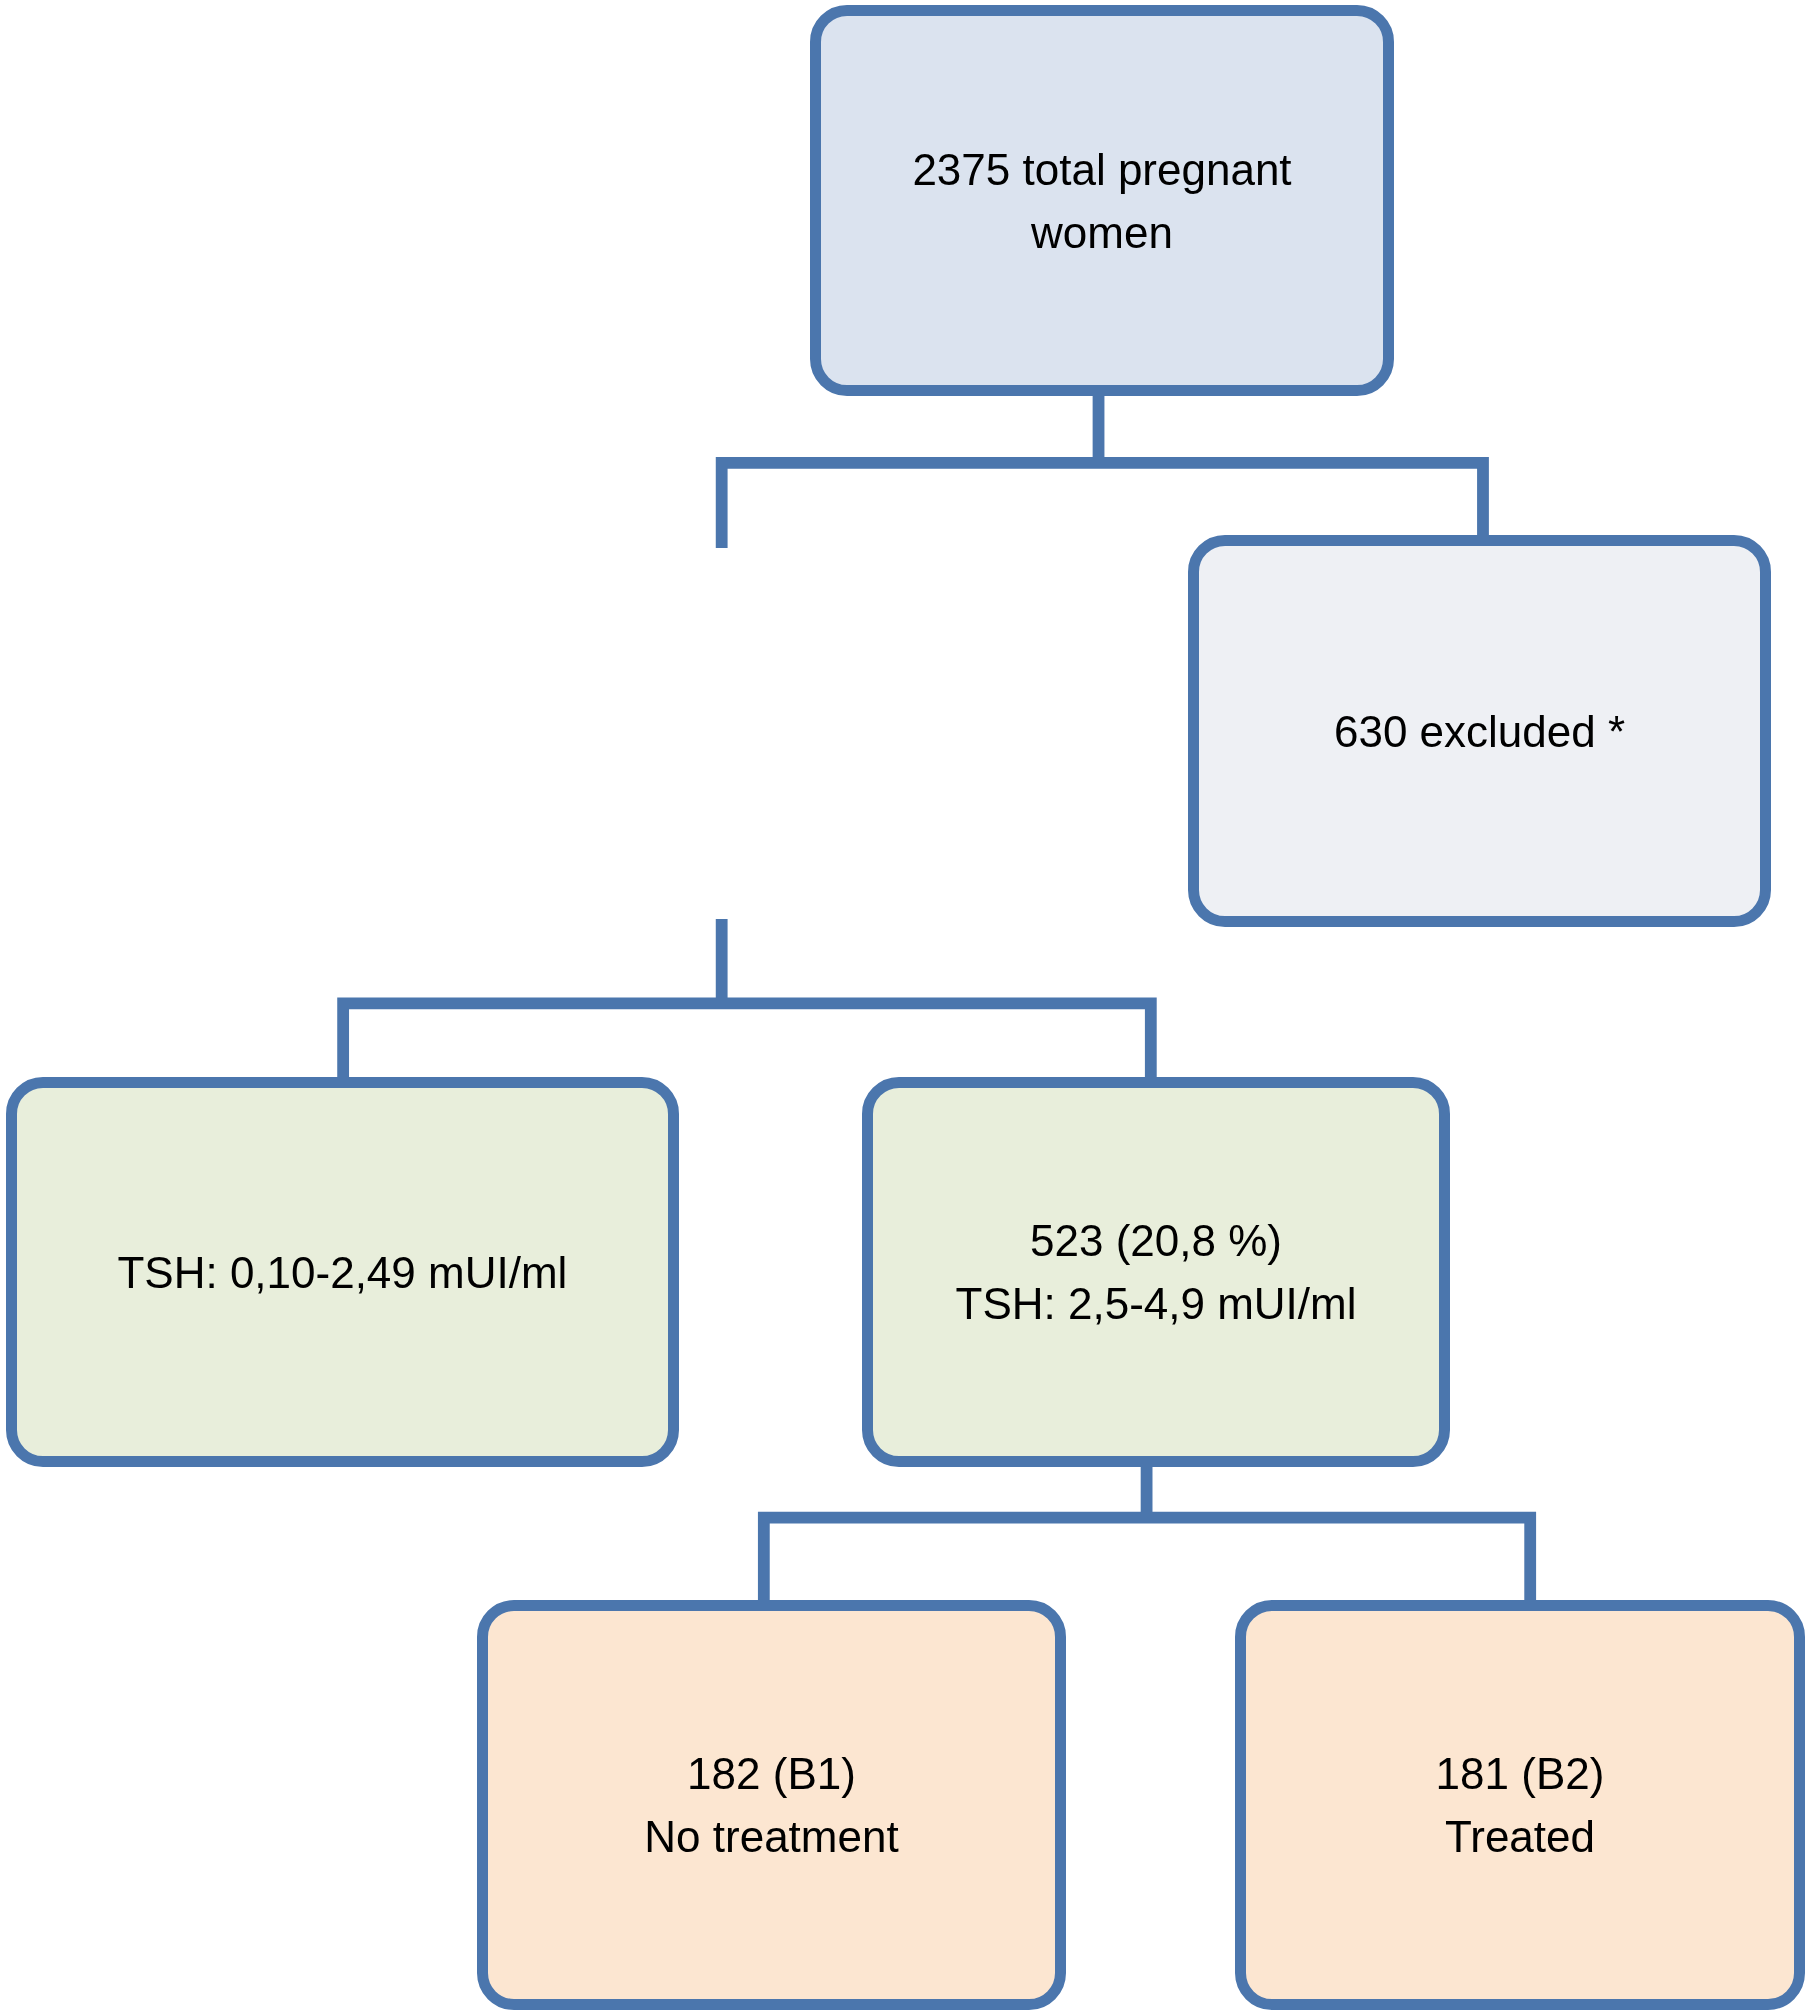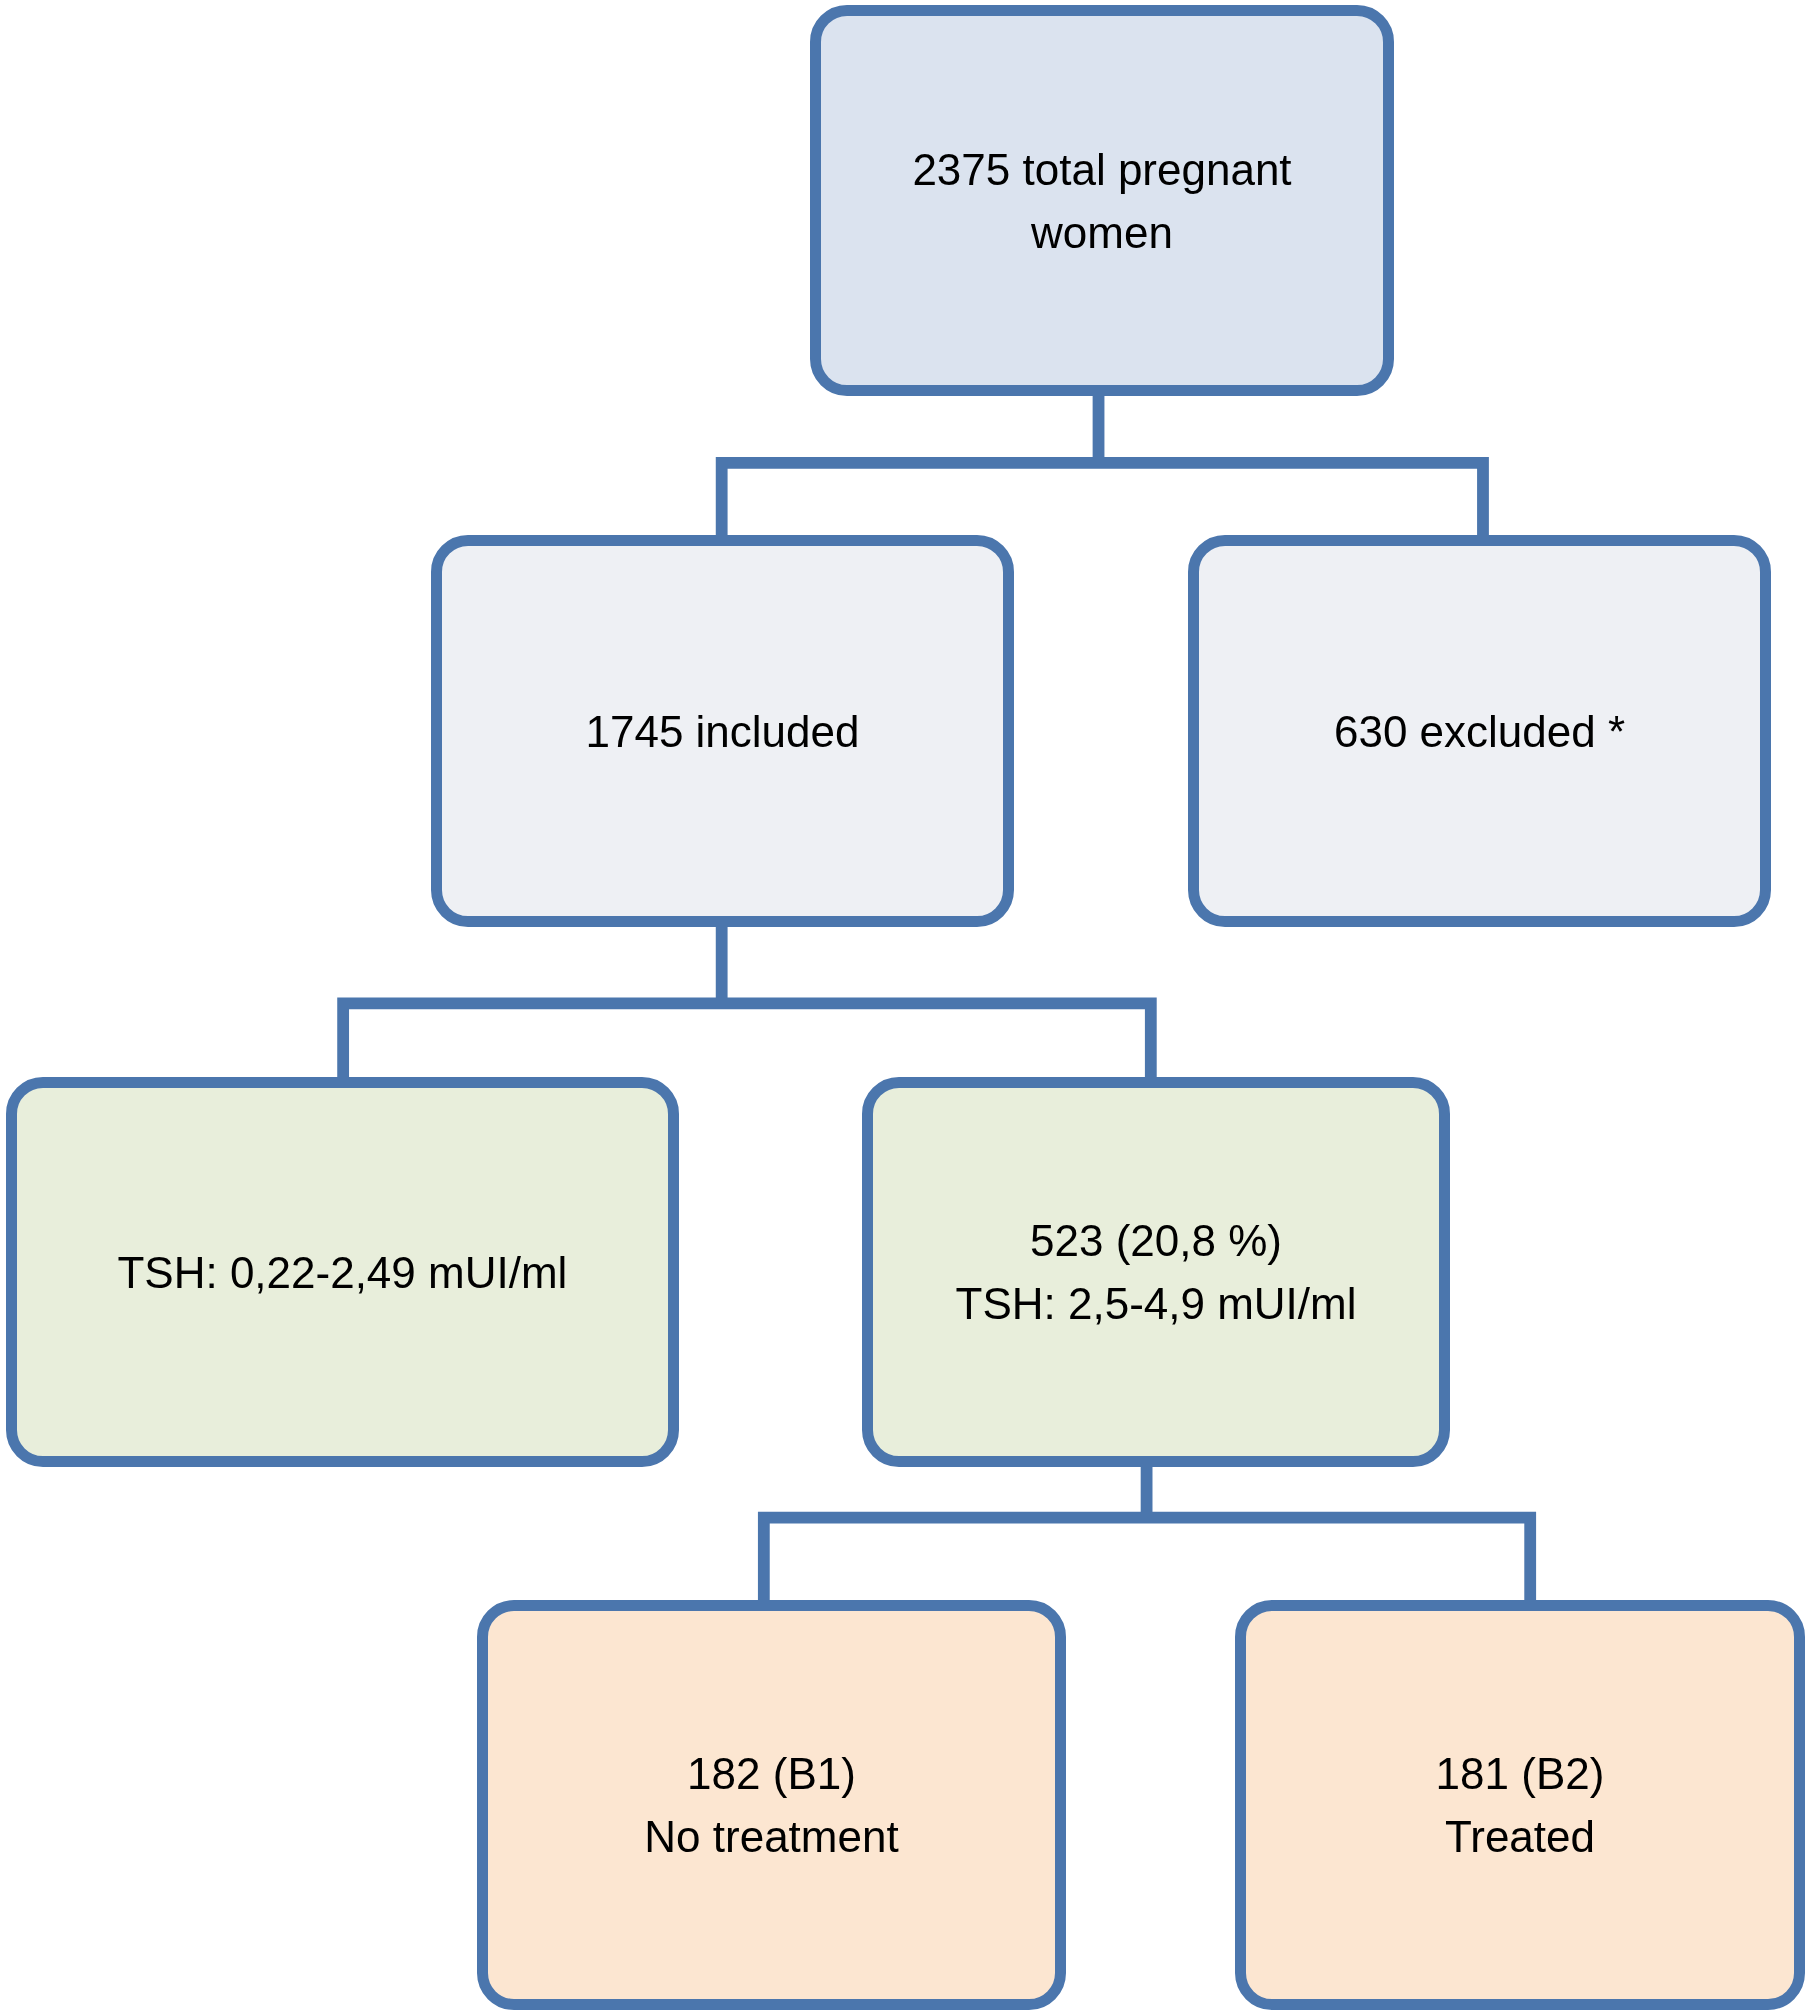--- a/index.html
+++ b/index.html
@@ -58,35 +58,30 @@
     <path d="M1360 1730 V1807 M899 1800 H1822 M906 1793 V1910 M1815 1793 V1910"></path>
   </svg>
 
   <div class="node" style="left:810px;top:5px;width:584px;height:391px;background:var(--fill-blue);">
     <div class="label">
       <span>2375 total pregnant</span>
       <span>women</span>
     </div>
   </div>
 
-  <div class="node" style="left:431px;top:535px;width:583px;height:392px;background:var(--fill-gray);">
-    <div class="label">
-      <span>1745 included</span>
-    </div>
-  </div>
 
   <div class="node" style="left:1188px;top:535px;width:583px;height:392px;background:var(--fill-gray);">
     <div class="label">
       <span>630 excluded *</span>
     </div>
   </div>
 
   <div class="node" style="left:5.9px;top:1077px;width:673px;height:390px;background:var(--fill-green);">
     <div class="label">
-      <span>TSH: 0,22-2,49 mUI/ml</span>
+      <span>TSH: 0,10-2,49 mUI/ml</span>
     </div>
   </div>
 
   <div class="node" style="left:862px;top:1077px;width:588px;height:390px;background:var(--fill-green);">
     <div class="label">
       <span>523 (20,8 %)</span>
       <span>TSH: 2,5-4,9 mUI/ml</span>
     </div>
   </div>
 

